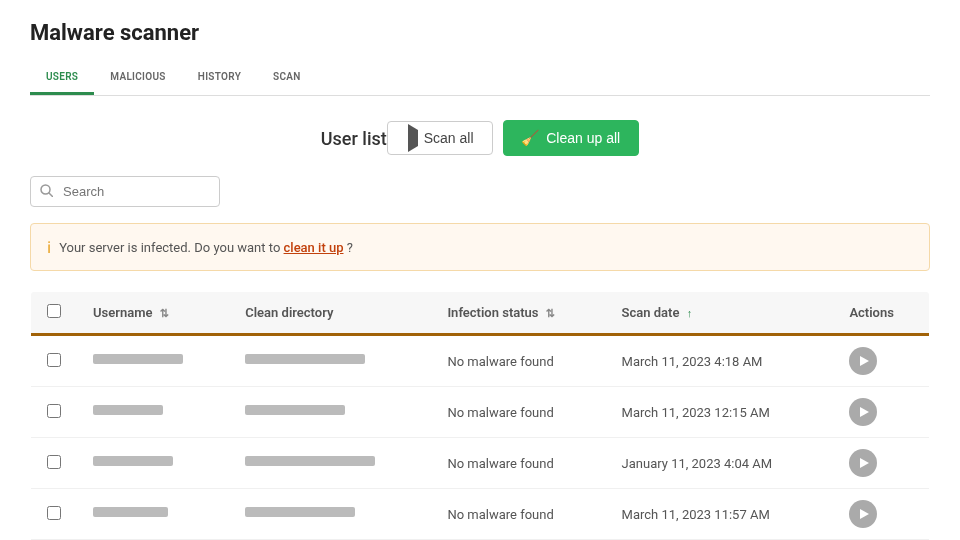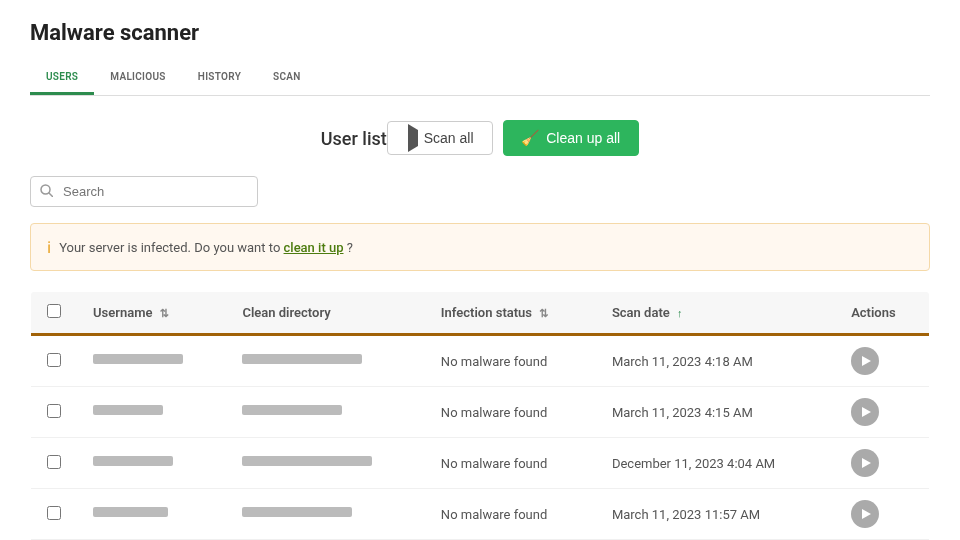--- a/index.html
+++ b/index.html
@@ -17,26 +17,26 @@
     .section-title { font-size: 18px; font-weight: 500; color: #333; }
 
     .header-actions { display: flex; gap: 10px; align-items: center; }
 
     .btn { display: inline-flex; align-items: center; gap: 6px; padding: 8px 18px; border-radius: 4px; font-size: 14px; font-weight: 500; cursor: pointer; border: 1px solid transparent; }
     .btn-outline { background: #fff; border: 1px solid #ccc; color: #444; }
     .btn-green { background: #2db55d; color: #fff; border-color: #2db55d; }
     .play-icon { width: 0; height: 0; border-top: 6px solid transparent; border-bottom: 6px solid transparent; border-left: 10px solid #555; margin-left: 2px; }
 
     .search-wrapper { position: relative; margin-bottom: 16px; }
-    .search-wrapper input { padding: 7px 12px 7px 32px; border: 1px solid #ccc; border-radius: 4px; font-size: 13px; width: 228px; color: #555; outline: none; }
+    .search-wrapper input { padding: 7px 12px 7px 32px; border: 1px solid #ccc; border-radius: 4px; font-size: 13px; width: 190px; color: #555; outline: none; }
     .search-icon-wrap { position: absolute; left: 10px; top: 50%; transform: translateY(-50%); color: #999; font-size: 13px; }
 
     .alert-banner { background: #fff8f0; border: 1px solid #f5d9a8; border-radius: 4px; padding: 12px 16px; margin-bottom: 20px; display: flex; align-items: center; gap: 8px; font-size: 13px; color: #555; }
     .alert-icon { color: #e8a020; font-size: 16px; flex-shrink: 0; }
-    .alert-link { color: #4d7c0f; text-decoration: underline; cursor: pointer; font-weight: 500; text-align: right; }
+    .alert-link { color: #c2410c; text-decoration: underline; cursor: pointer; font-weight: 500; text-align: right; }
 
     .data-table { width: 100%; border-collapse: collapse; border: 1px solid #e0e0e0; border-radius: 4px; overflow: hidden; }
     .data-table thead tr { background: #f7f7f7; border-bottom: 3px solid #a16207; }
     .data-table th { padding: 12px 16px; text-align: left; font-size: 13px; font-weight: 600; color: #555; white-space: nowrap; }
     .data-table th.sortable { cursor: pointer; }
     .sort-arrow { margin-left: 4px; font-size: 11px; color: #888; }
     .sort-arrow-active { color: #2d8c4e; }
     .data-table td { padding: 11px 16px; font-size: 13px; color: #555; border-bottom: 1px solid #f0f0f0; }
     .data-table tr:last-child td { border-bottom: none; }
 
@@ -146,39 +146,39 @@
       <td class="checkbox-cell">
         <input type="checkbox" style="">
       </td>
       <td>
         <span class="blurred-text blur-sm" style="width:70px;background:#bbb;">&nbsp;</span>
       </td>
       <td>
         <span class="blurred-text blur-sm" style="width:100px;background:#bbb;">&nbsp;</span>
       </td>
       <td class="infection-status">No malware found</td>
-      <td class="scan-date">March 11, 2023 4:15 AM</td>
+      <td class="scan-date">March 11, 2023 12:15 AM</td>
       <td>
         <button class="action-btn">
           <span class="action-play"></span>
         </button>
       </td>
     </tr>
         <tr>
       <td class="checkbox-cell">
         <input type="checkbox" style="">
       </td>
       <td>
         <span class="blurred-text blur-sm" style="width:80px;background:#bbb;">&nbsp;</span>
       </td>
       <td>
         <span class="blurred-text blur-sm" style="width:130px;background:#bbb;">&nbsp;</span>
       </td>
       <td class="infection-status">No malware found</td>
-      <td class="scan-date">December 11, 2023 4:04 AM</td>
+      <td class="scan-date">January 11, 2023 4:04 AM</td>
       <td>
         <button class="action-btn">
           <span class="action-play"></span>
         </button>
       </td>
     </tr>
         <tr>
       <td class="checkbox-cell">
         <input type="checkbox" style="">
       </td>

